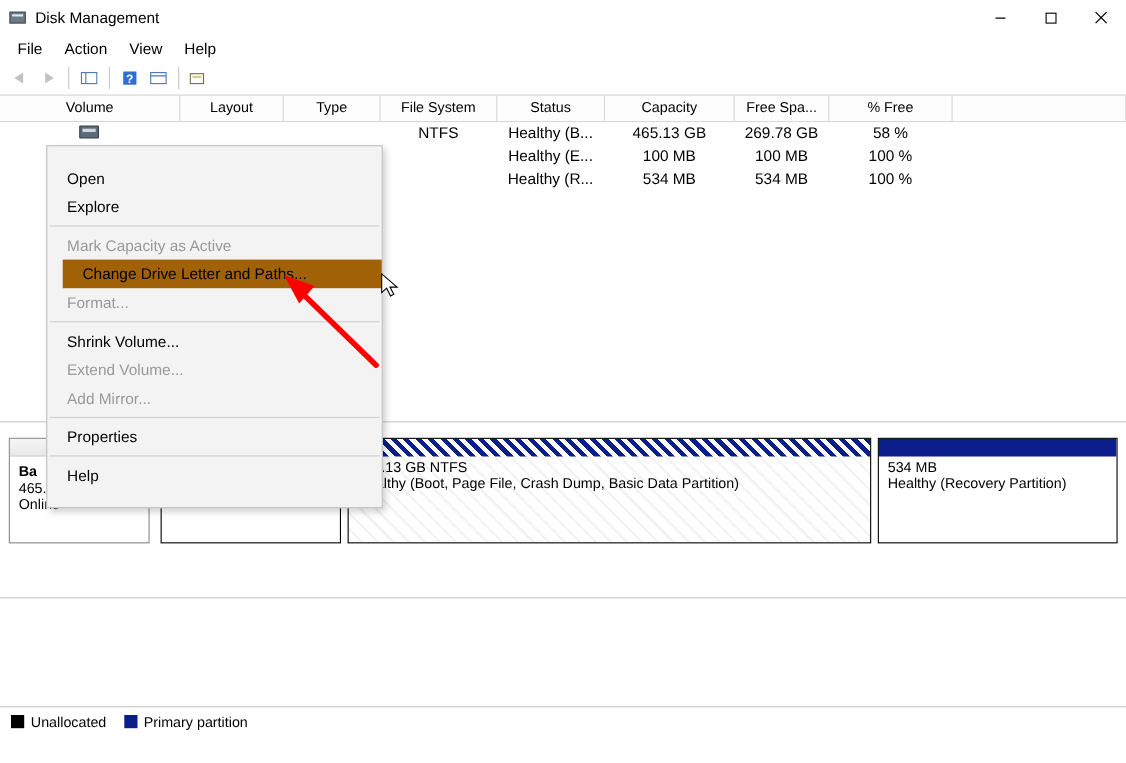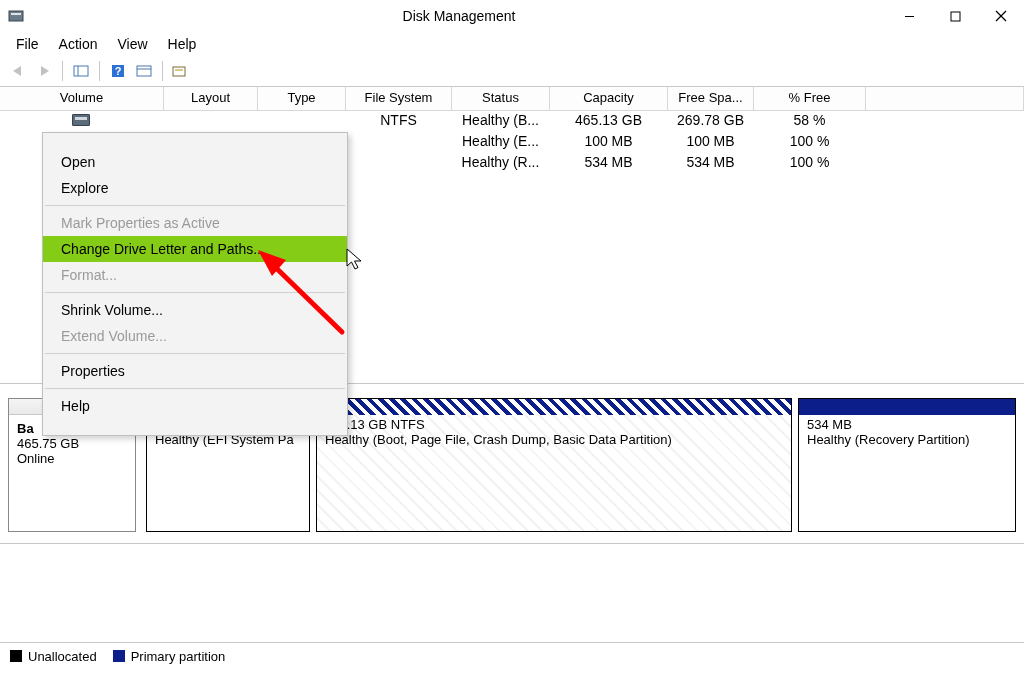--- a/index.html
+++ b/index.html
@@ -19,21 +19,21 @@
   .titlebar {
     height: 32px;
     display: flex;
     align-items: center;
     padding-left: 8px;
   }
   .titlebar .app-icon {
     width: 16px; height: 16px; margin-right: 8px;
     display: inline-flex; align-items: center; justify-content: center;
   }
-  .titlebar .title { flex: 1; font-size: 14px; text-align: center; }
+  .titlebar .title { flex: 1; font-size: 14px; }
   .win-btns { display: flex; }
   .win-btn {
     width: 46px; height: 32px;
     display: flex; align-items: center; justify-content: center;
     font-family: "Segoe UI Symbol", sans-serif;
     font-size: 12px;
   }
   .win-btn svg { stroke: #000; }
   
   .menubar {
@@ -96,21 +96,21 @@
   .vol-icon::after{
     content:""; position:absolute; left:2px; right:2px; top:2px; height:3px;
     background:#cfd8de;
   }
   
   .graph-wrap {
     border-bottom:1px solid #c8c8c8;
     padding: 14px 8px 8px 8px;
     height: 160px;
   }
-  .disk-row { display:flex; height:134px; gap:4px; }
+  .disk-row { display:flex; height:96px; gap:4px; }
   .disk-label {
     width:132px; border:1px solid #888; background:#fff;
     padding:6px 8px; font-size:13px; position:relative;
   }
   .disk-label .hdr { background:linear-gradient(#f5f5f5,#e9e9e9); border-bottom:1px solid #c8c8c8; margin:-6px -8px 6px -8px; height:16px;}
   .parts { display:flex; flex:1; gap:6px; margin-left:6px; }
   .part {
     border:1px solid #000; position:relative; background:#fff;
     padding: 18px 8px 6px 8px; font-size:13px;
     overflow:hidden;
@@ -139,21 +139,21 @@
   .ctx {
     position:absolute; left:42px; top:132px; width:306px;
     background:#f3f3f3; border:1px solid #bfbfbf;
     box-shadow: 3px 3px 6px rgba(0,0,0,.18);
     padding:16px 0; z-index:50;
   }
   .ctx-item {
     padding:5px 18px; font-size:14px; white-space:nowrap;
   }
   .ctx-item.disabled { color:#9a9a9a; }
-  .ctx-item.hl { background:#84cc16; }
+  .ctx-item.hl { background:#a16207;margin-left:14px; }
   .ctx-sep { height:1px; background:#d0d0d0; margin:4px 2px; }
   
   .arrow-ann { position:absolute; z-index:80; pointer-events:none; }
   
   .cursor { position:absolute; left:346px; top:248px; z-index:90; pointer-events:none;}
 </style>
 </head>
 <body>
 
 <div class="titlebar">
@@ -310,26 +310,27 @@
 
 <div class="legend">
   <span><span class="sw black"></span><span>Unallocated</span></span>
   <span><span class="sw blue"></span><span>Primary partition</span></span>
 </div>
 
 <div class="ctx">
   <div class="ctx-item">Open</div>
   <div class="ctx-item">Explore</div>
   <div class="ctx-sep"></div>
-  <div class="ctx-item disabled">Mark Properties as Active</div>
+  <div class="ctx-item disabled">Mark Capacity as Active</div>
   <div class="ctx-item hl">Change Drive Letter and Paths...</div>
   <div class="ctx-item disabled">Format...</div>
   <div class="ctx-sep"></div>
   <div class="ctx-item">Shrink Volume...</div>
   <div class="ctx-item disabled">Extend Volume...</div>
+  <div class="ctx-item disabled">Add Mirror...</div>
   <div class="ctx-sep"></div>
   <div class="ctx-item">Properties</div>
   <div class="ctx-sep"></div>
   <div class="ctx-item">Help</div>
 </div>
 
 <svg class="arrow-ann" style="left:252px; top:246px;" width="110" height="100">
   <defs></defs>
   <line x1="90" y1="86" x2="18" y2="16" stroke="#ff0000" stroke-width="5" stroke-linecap="round"></line>
   <polygon points="6,4 34,14 20,30" fill="#ff0000"></polygon>

